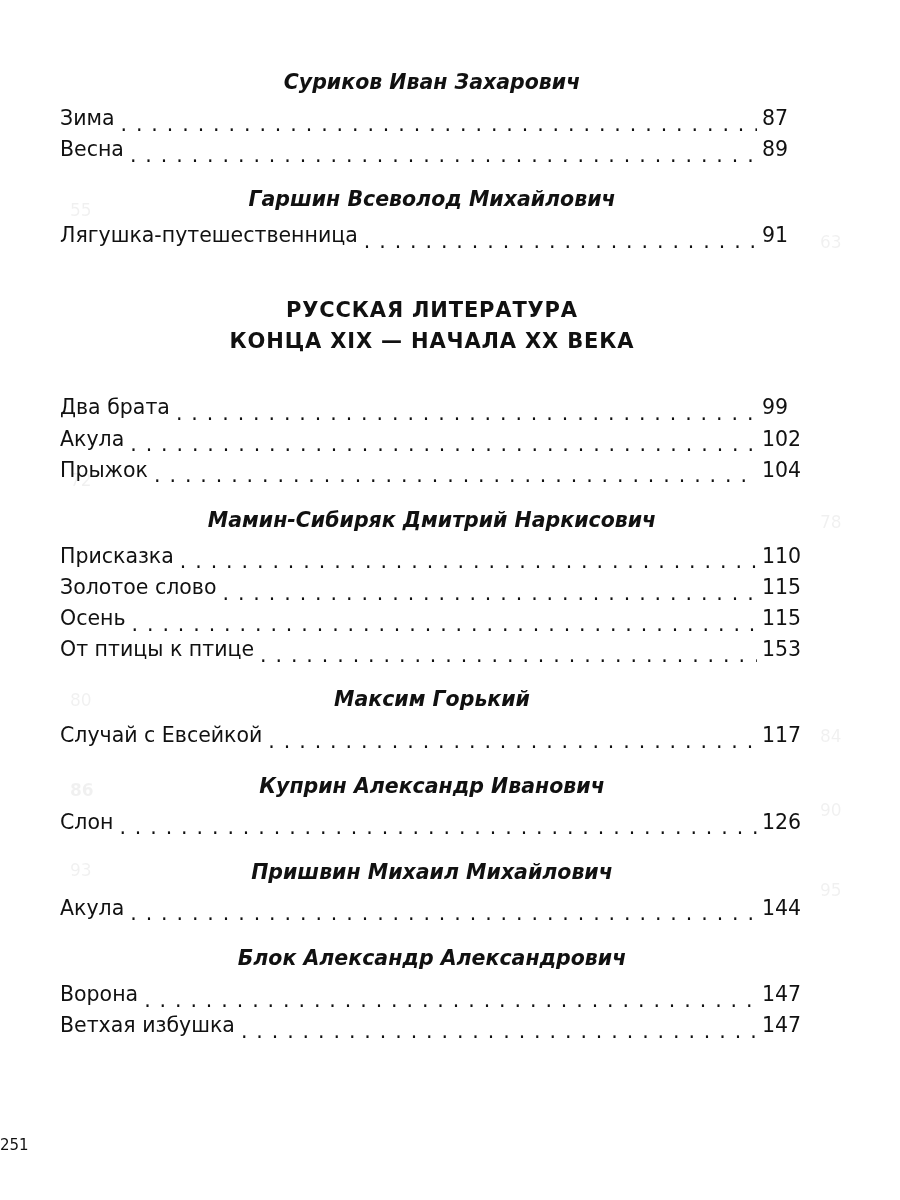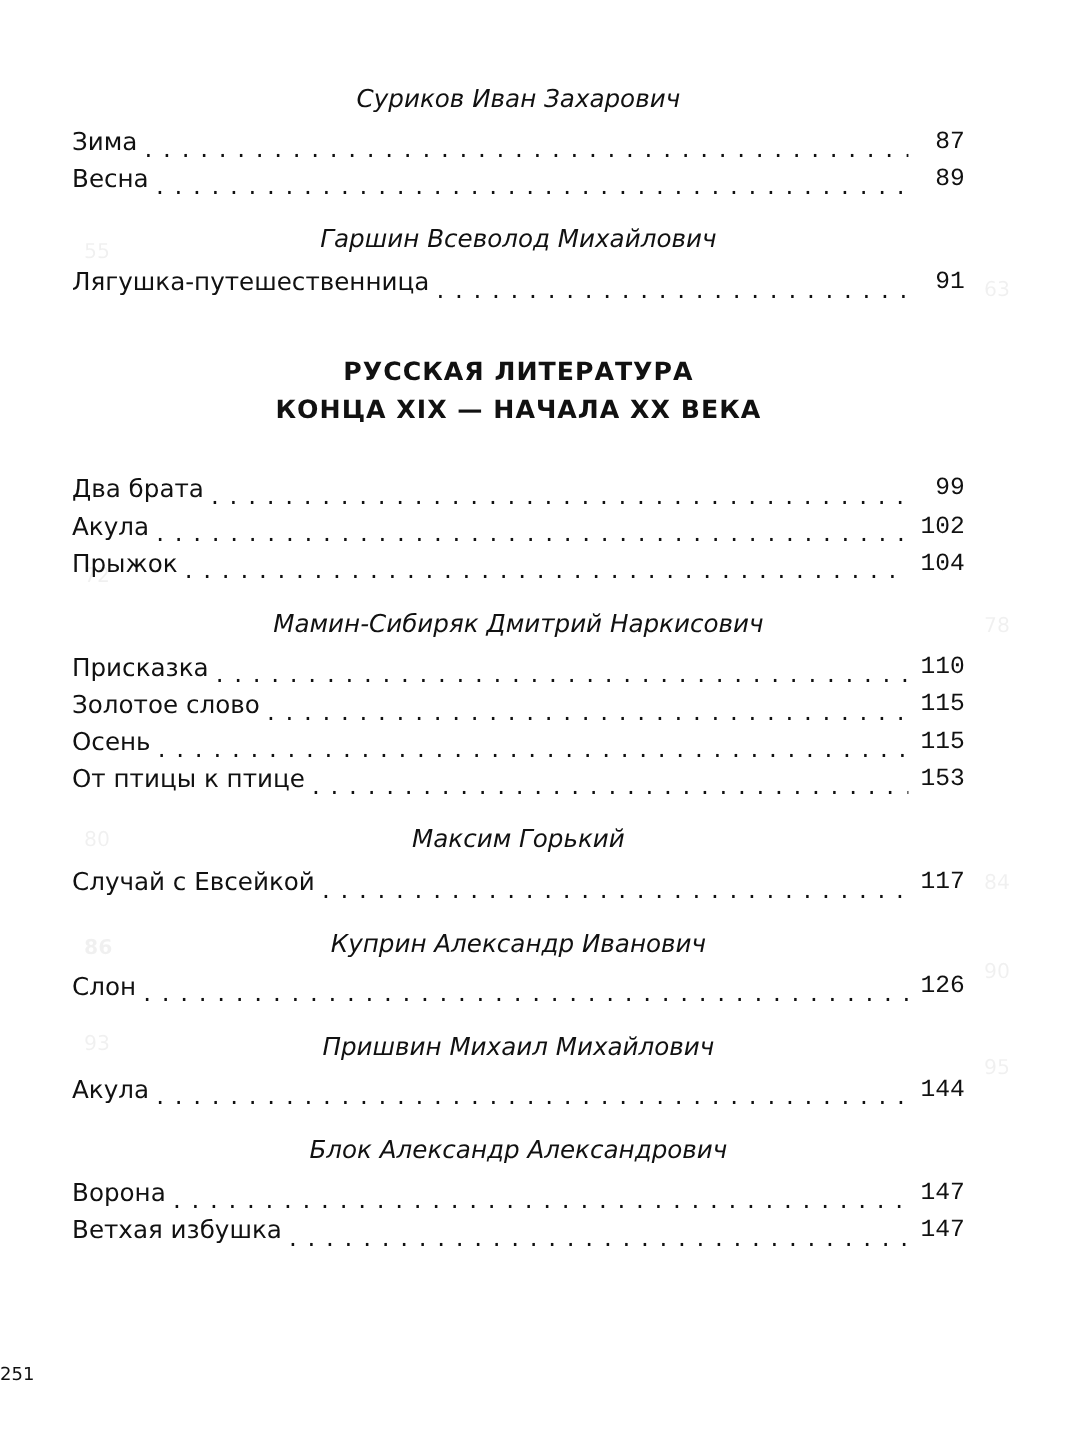--- a/index.html
+++ b/index.html
@@ -40,21 +40,21 @@
     text-align: center;
     font-weight: bold;
     letter-spacing: 0.04em;
     font-size: 21px;
     line-height: 1.45;
     margin: 44px 0 36px 0;
   }
   .author {
     text-align: center;
     font-style: italic;
-    font-weight: normal;
+    font-weight: bold;
     font-size: 20.5px;
     margin: 22px 0 9px 0;
   }
   .entries {
     margin: 0;
     padding: 0;
     list-style: none;
   }
   .entry {
     display: flex;
@@ -78,24 +78,23 @@
     position: absolute;
     left: 0;
     bottom: 0;
     letter-spacing: 1.2px;
     font-size: 20.5px;
     line-height: 1;
     color: #111;
   }
   .entry .page-num {
     flex: 0 0 auto;
-    text-align: right;
+    text-align: left;
     min-width: 42px;
     padding-left: 5px;
-    font-family: Liberation Mono, monospace;
   }
   .entry.cont {
     display: block;
   }
   .entry.cont .wrapline {
     display: flex;
     align-items: flex-end;
   }
   .folio {
     position: absolute;

